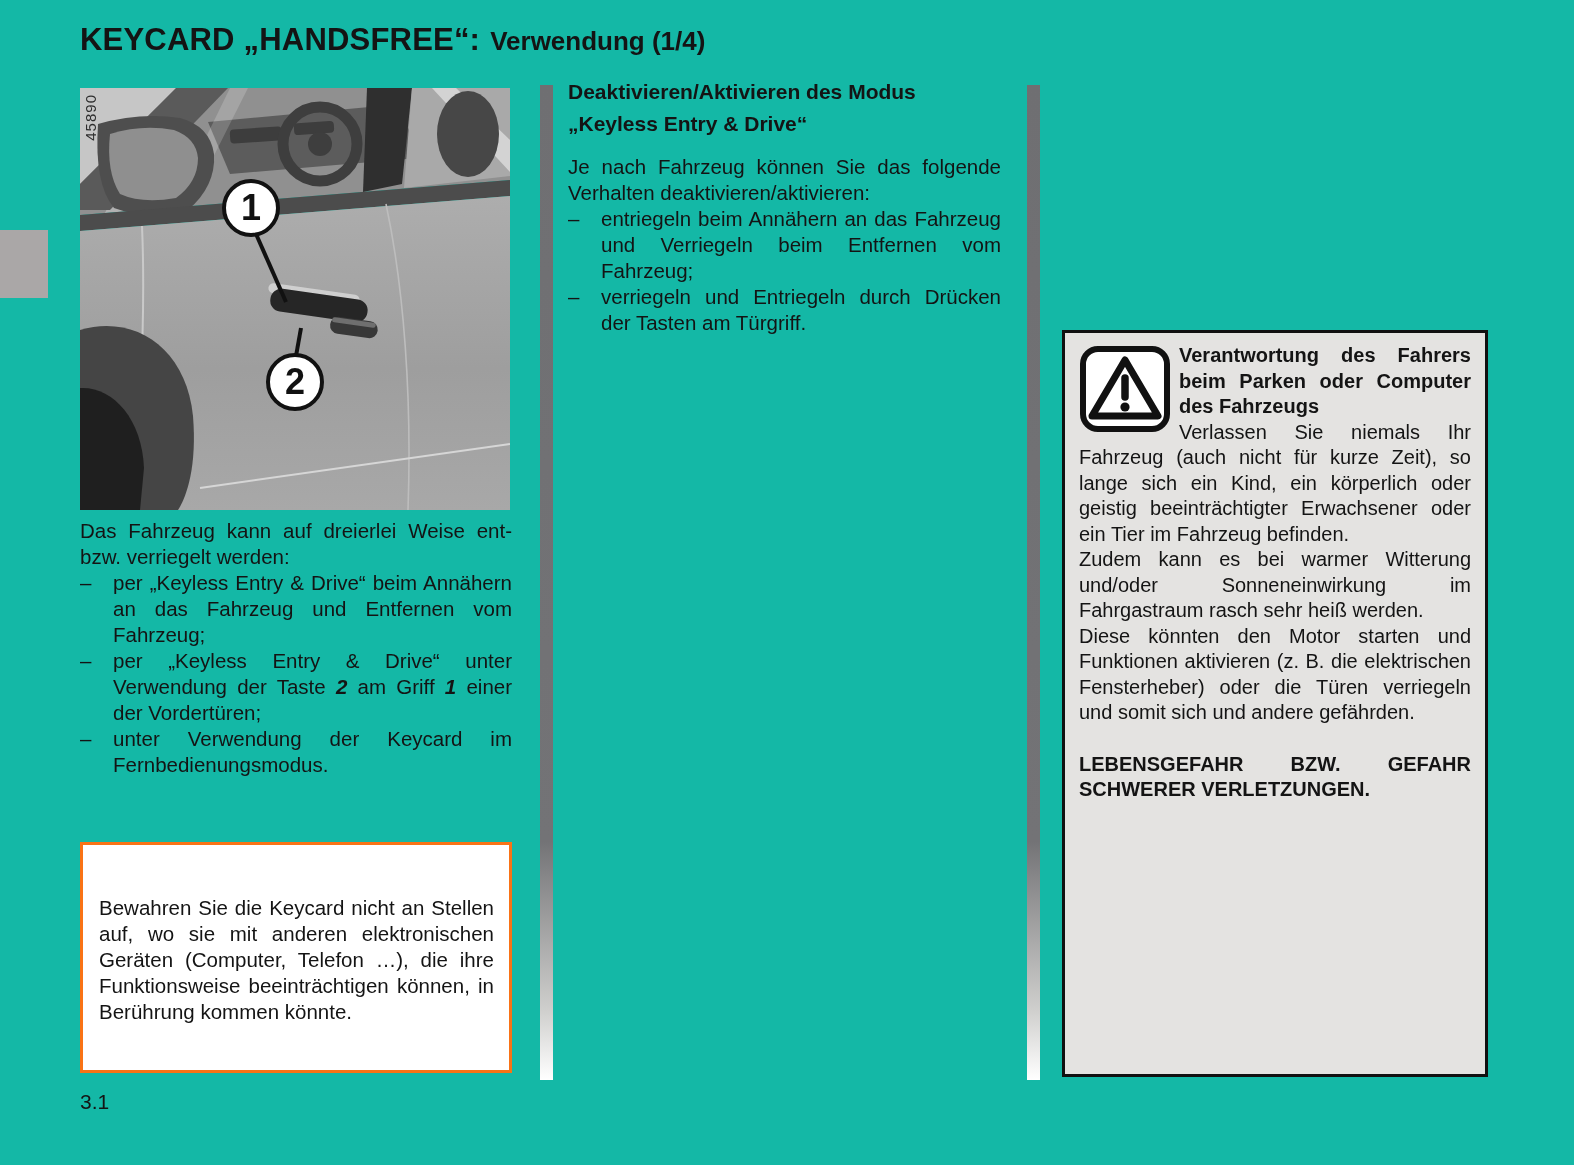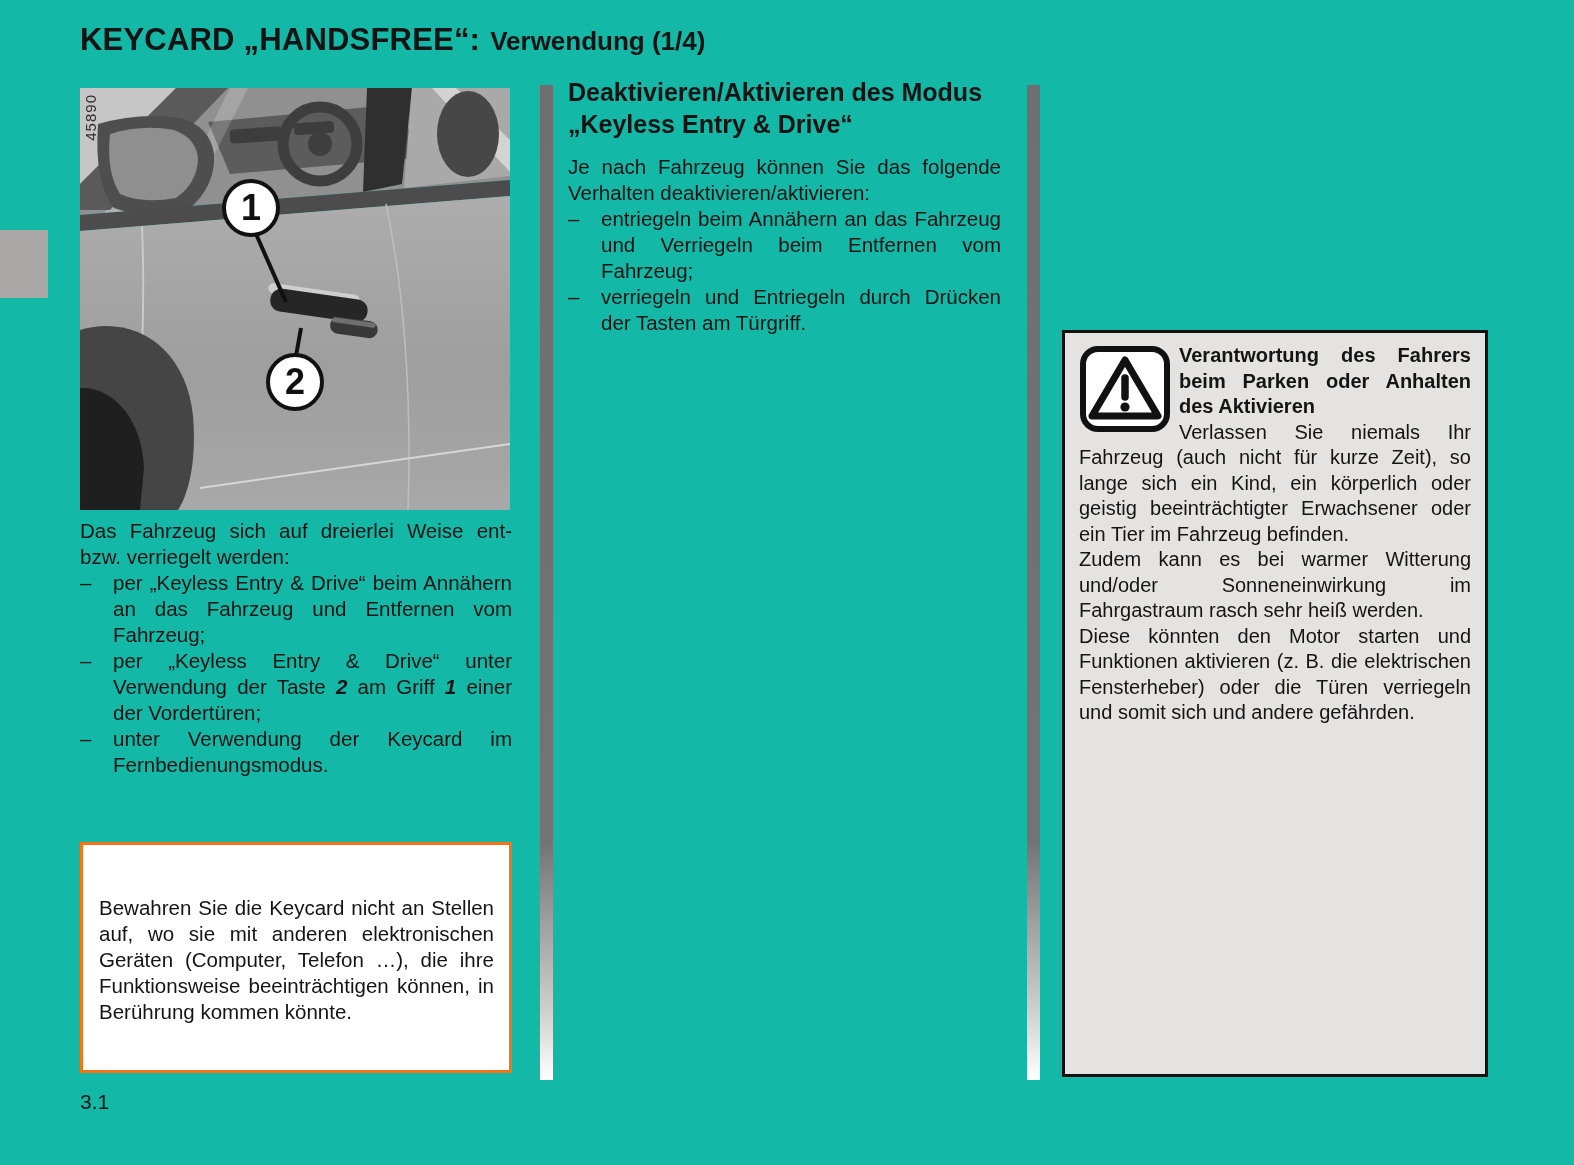--- a/index.html
+++ b/index.html
@@ -17,21 +17,21 @@
   .figure{position:absolute;left:80px;top:88px;width:430px;height:422px;}
   .fig-ref{
     position:absolute;left:2px;top:6px;z-index:5;
     writing-mode:vertical-rl;transform:rotate(180deg);
     font-size:15px;color:#2e2e2e;letter-spacing:1px;
   }
   
   .body-text{font-size:20.5px;line-height:26px;text-align:justify;}
   .left-col{position:absolute;left:80px;top:518px;width:432px;}
   .mid-col{position:absolute;left:568px;top:76px;width:433px;}
-  .mid-col h2{font-size:25px;line-height:32px;font-weight:bold;margin:0 0 14px 0;text-align:left;}
+  .mid-col h2{font-size:21px;line-height:32px;font-weight:bold;margin:0 0 14px 0;text-align:left;}
   p{margin:0;}
   .bullet{display:flex;}
   .bullet .dash{width:33px;flex:none;}
   .bullet .btxt{flex:1;text-align:justify;}
   .num{font-weight:bold;font-style:italic;}
   .arrow{font-weight:bold;}
   
   .sep{
     position:absolute;top:85px;width:13px;height:995px;
     background:linear-gradient(to bottom,#6f6f72 0%,#737376 76%,#cfcfcd 93%,#ffffff 100%);
@@ -139,21 +139,21 @@
 
       <g>
         <line x1="221" y1="240" x2="216" y2="268" stroke="#111" stroke-width="4"></line>
         <circle cx="215" cy="294" r="27" fill="#fff" stroke="#111" stroke-width="4"></circle>
         <text x="215" y="306" font-size="36" font-weight="bold" text-anchor="middle" fill="#111">2</text>
       </g>
     </svg>
   </div>
 
   <div class="left-col body-text">
-    <p>Das Fahrzeug sich auf dreierlei Weise ent- bzw. verriegelt werden:</p>
+    <p>Das Fahrzeug kann auf dreierlei Weise ent- bzw. verriegelt werden:</p>
     <div class="bullet">
       <span class="dash">–</span>
       <span class="btxt">per „Keyless Entry &amp; Drive“ beim Annähern an das Fahrzeug und Entfernen vom Fahrzeug;</span>
     </div>
     <div class="bullet">
       <span class="dash">–</span>
       <span class="btxt"><span>per „Keyless Entry &amp; Drive“ unter Verwendung der Taste </span><span class="num">2</span><span> am Griff </span><span class="num">1</span><span> einer der Vordertüren;</span></span>
     </div>
     <div class="bullet">
       <span class="dash">–</span>
@@ -183,21 +183,22 @@
 
   <div class="warning-box">
     <span class="icon-float">
       <svg width="92" height="88" viewBox="0 0 92 88">
         <rect x="4" y="4" width="84" height="80" rx="15" fill="#fff" stroke="#111" stroke-width="6"></rect>
         <path d="M46 15 L79 71 L13 71 Z" fill="none" stroke="#111" stroke-width="7" stroke-linejoin="round"></path>
         <line x1="46" y1="33" x2="46" y2="52" stroke="#111" stroke-width="7.5" stroke-linecap="round"></line>
         <circle cx="46" cy="62" r="4.6" fill="#111"></circle>
       </svg>
     </span>
-    <p class="whead">Verantwortung des Fahrers beim Parken oder Anhalten des Aktivieren</p>
+    <p class="whead">Verantwortung des Fahrers beim Parken oder Computer des Fahrzeugs</p>
     <p>Verlassen Sie niemals Ihr Fahrzeug (auch nicht für kurze Zeit), so lange sich ein Kind, ein körperlich oder geistig beeinträchtigter Erwachsener oder ein Tier im Fahrzeug befinden.</p>
     <p class="gap">Zudem kann es bei warmer Witterung und/oder Sonneneinwirkung im Fahrgastraum rasch sehr heiß werden.</p>
     <p class="gap">Diese könnten den Motor starten und Funktionen aktivieren (z. B. die elektrischen Fensterheber) oder die Türen verriegeln und somit sich und andere gefährden.</p>
+    <p class="emph">LEBENSGEFAHR BZW. GEFAHR SCHWERER VERLETZUNGEN.</p>
   </div>
 
   <div class="page-num">3.1</div>
 
 </div>
 
 </body></html>

